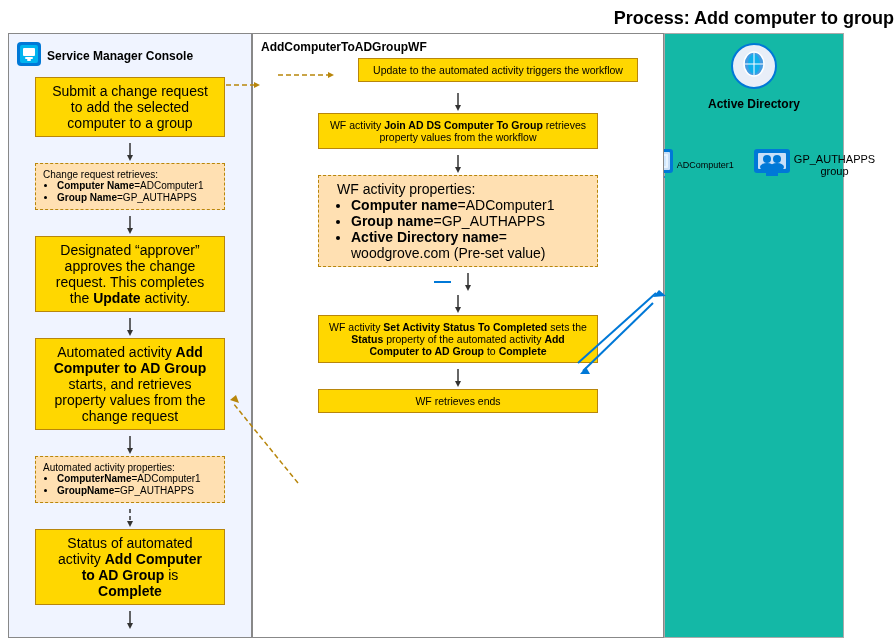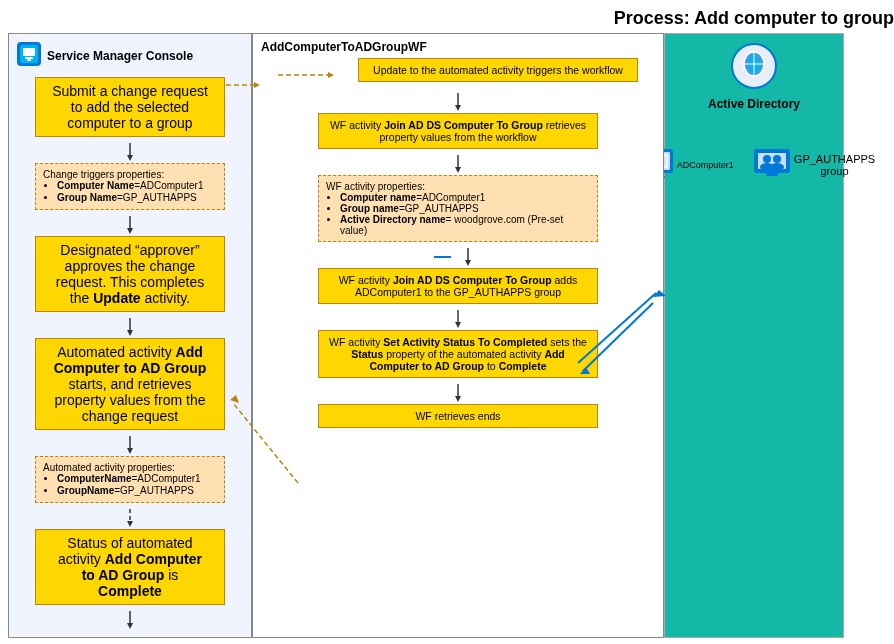--- a/index.html
+++ b/index.html
@@ -94,22 +94,22 @@
       padding: 5px 7px;
       font-size: 10.5px;
       text-align: center;
       margin-bottom: 4px;
       margin-left: auto;
       margin-right: auto;
     }
     .peach-box-mid {
       background: #FFE0B2;
       border: 1.5px dashed #b8860b;
-      padding: 5px 7px;
-      font-size: 10px;
+      padding: 5px 18px;
+      font-size: 14px;
       margin-bottom: 4px;
     }
     .peach-box-mid ul {
       margin-left: 14px;
     }
     .bold { font-weight: bold; }
     
     .arrow-down {
       width: 100%;
       display: flex;
@@ -209,21 +209,21 @@
         </div>
 
         <div class="arrow-down">
           <svg width="14" height="18">
               <line x1="7" y1="0" x2="7" y2="14" class="solid-arrow"></line>
               <polygon points="7,18 4,12 10,12" class="arrow-head"></polygon>
             </svg>
         </div>
 
         <div class="peach-box">
-          <span>Change triggers properties:</span>
+          <span>Change request retrieves:</span>
           <ul>
             <li><span class="bold">Computer Name</span>=ADComputer1</li>
             <li><span class="bold">Group Name</span>=GP_AUTHAPPS</li>
           </ul>
         </div>
 
         <div class="arrow-down">
           <svg width="14" height="18">
               <line x1="7" y1="0" x2="7" y2="14" class="solid-arrow"></line>
               <polygon points="7,18 4,12 10,12" class="arrow-head"></polygon>
@@ -328,23 +328,20 @@
             <polygon points="26,9 20,6 20,12" fill="#0078d7"></polygon>
           </svg>
           <div class="arrow-down">
             <svg width="14" height="18">
                 <line x1="7" y1="0" x2="7" y2="14" class="solid-arrow"></line>
                 <polygon points="7,18 4,12 10,12" class="arrow-head"></polygon>
               </svg>
           </div>
         </div>
 
-        <div class="yellow-box-mid">
-          WF activity <span class="bold">Join AD DS Computer To Group</span> adds ADComputer1 to the GP_AUTHAPPS group
-        </div>
 
         <div class="arrow-down">
           <svg width="14" height="18">
               <line x1="7" y1="0" x2="7" y2="14" class="solid-arrow"></line>
               <polygon points="7,18 4,12 10,12" class="arrow-head"></polygon>
             </svg>
         </div>
 
         <div class="yellow-box-mid">
           WF activity <span class="bold">Set Activity Status To Completed</span> sets the <span class="bold">Status</span> property of the automated activity <span class="bold">Add Computer to AD Group</span> to <span class="bold">Complete</span>

